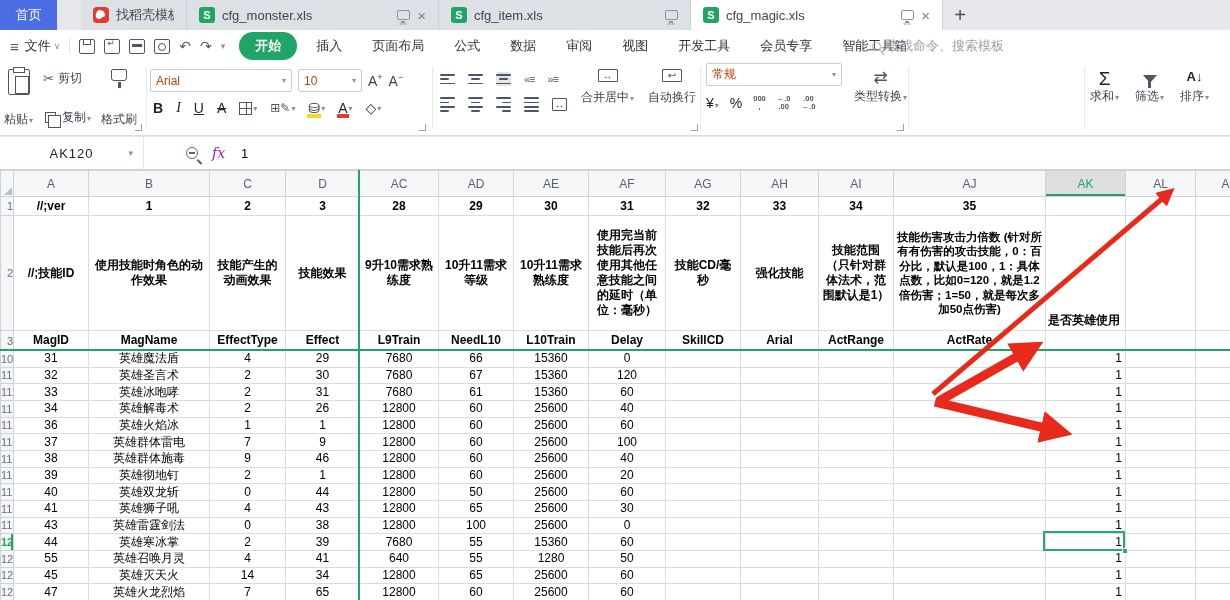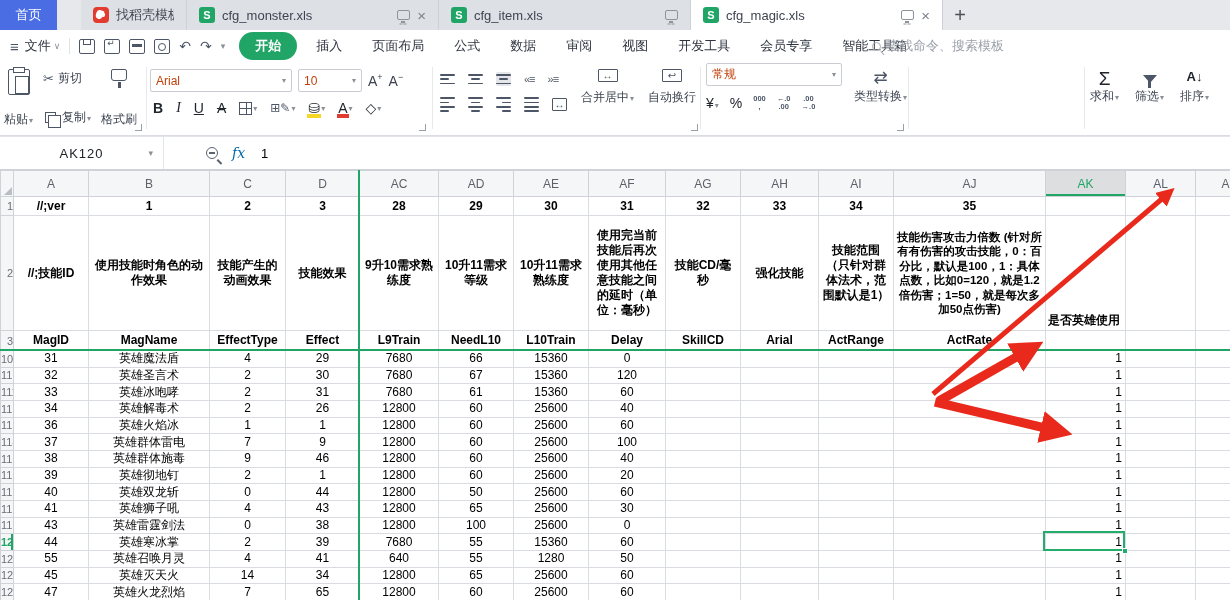--- a/index.html
+++ b/index.html
@@ -108,27 +108,27 @@
   .ts-ic::after{content:"";position:absolute;left:0;right:0;top:3px;height:1.1px;background:var(--icon)}
   
   .sigma{font-size:19px;line-height:1;color:#20242b}
   .funnel{width:0;height:0;border-left:7px solid transparent;border-right:7px solid transparent;border-top:8px solid var(--icon);position:relative}
   .funnel::after{content:"";position:absolute;left:-1.5px;top:-8px;width:3px;height:13px;background:var(--icon)}
   .sortAZ{font-size:13px;color:#20242b;font-weight:bold}
   .launch{position:absolute;bottom:3px;width:7px;height:7px;border-right:1.2px solid #9aa0a8;border-bottom:1.2px solid #9aa0a8}
 
   
   .fbar{position:absolute;left:0;top:136px;width:1230px;height:34px;background:#fff;border-top:1px solid #e2e5e9;border-bottom:1px solid #cfd3d9;display:flex;align-items:center}
-  .namebox{width:164px;height:100%;border-right:1px solid #e2e5e9;display:flex;align-items:center;position:relative}
+  .namebox{width:144px;height:100%;border-right:1px solid #e2e5e9;display:flex;align-items:center;position:relative}
   .namebox .nv{flex:1;text-align:center;font-size:13px;color:#20242b;letter-spacing:1px}
   .namebox .nb-caret{position:absolute;right:10px;color:#8b9098;font-size:9px}
   .fzoom{margin-left:42px;width:12px;height:12px;border:1.5px solid #5c6470;border-radius:50%;position:relative}
   .fzoom::before{content:"";position:absolute;left:2px;top:4.2px;width:6px;height:1.5px;background:#5c6470}
   .fzoom::after{content:"";position:absolute;left:10.5px;top:10.5px;width:6px;height:1.6px;background:#5c6470;transform:rotate(45deg);transform-origin:0 0}
-  .fx{margin-left:14px;font-family:"DejaVu Serif","Liberation Serif",serif;font-style:italic;font-size:14px;color:#0369a1}
+  .fx{margin-left:14px;font-family:"DejaVu Serif","Liberation Serif",serif;font-style:italic;font-size:14px;color:#a21caf}
   .fvalue{margin-left:16px;font-size:13px;color:#000}
 
   
   .gridwrap{position:absolute;left:0;top:170px;width:1230px;height:430px;overflow:hidden;background:#fff}
   table.sheet{border-collapse:collapse;table-layout:fixed;width:1265px}
   table.sheet th,table.sheet td{overflow:hidden;padding:0}
   .colhead,.corner{background:var(--headbg);border:1px solid var(--headline);font-weight:normal;font-size:12px;color:#5c616a;text-align:center}
   .colhead-sel{background:#dcdedf;color:var(--green);box-shadow:inset 0 -2px 0 var(--green)}
   .corner{position:relative}
   .corner-tri{position:absolute;right:1px;bottom:1px;width:0;height:0;border-left:8px solid transparent;border-bottom:8px solid #b9bdc4}

